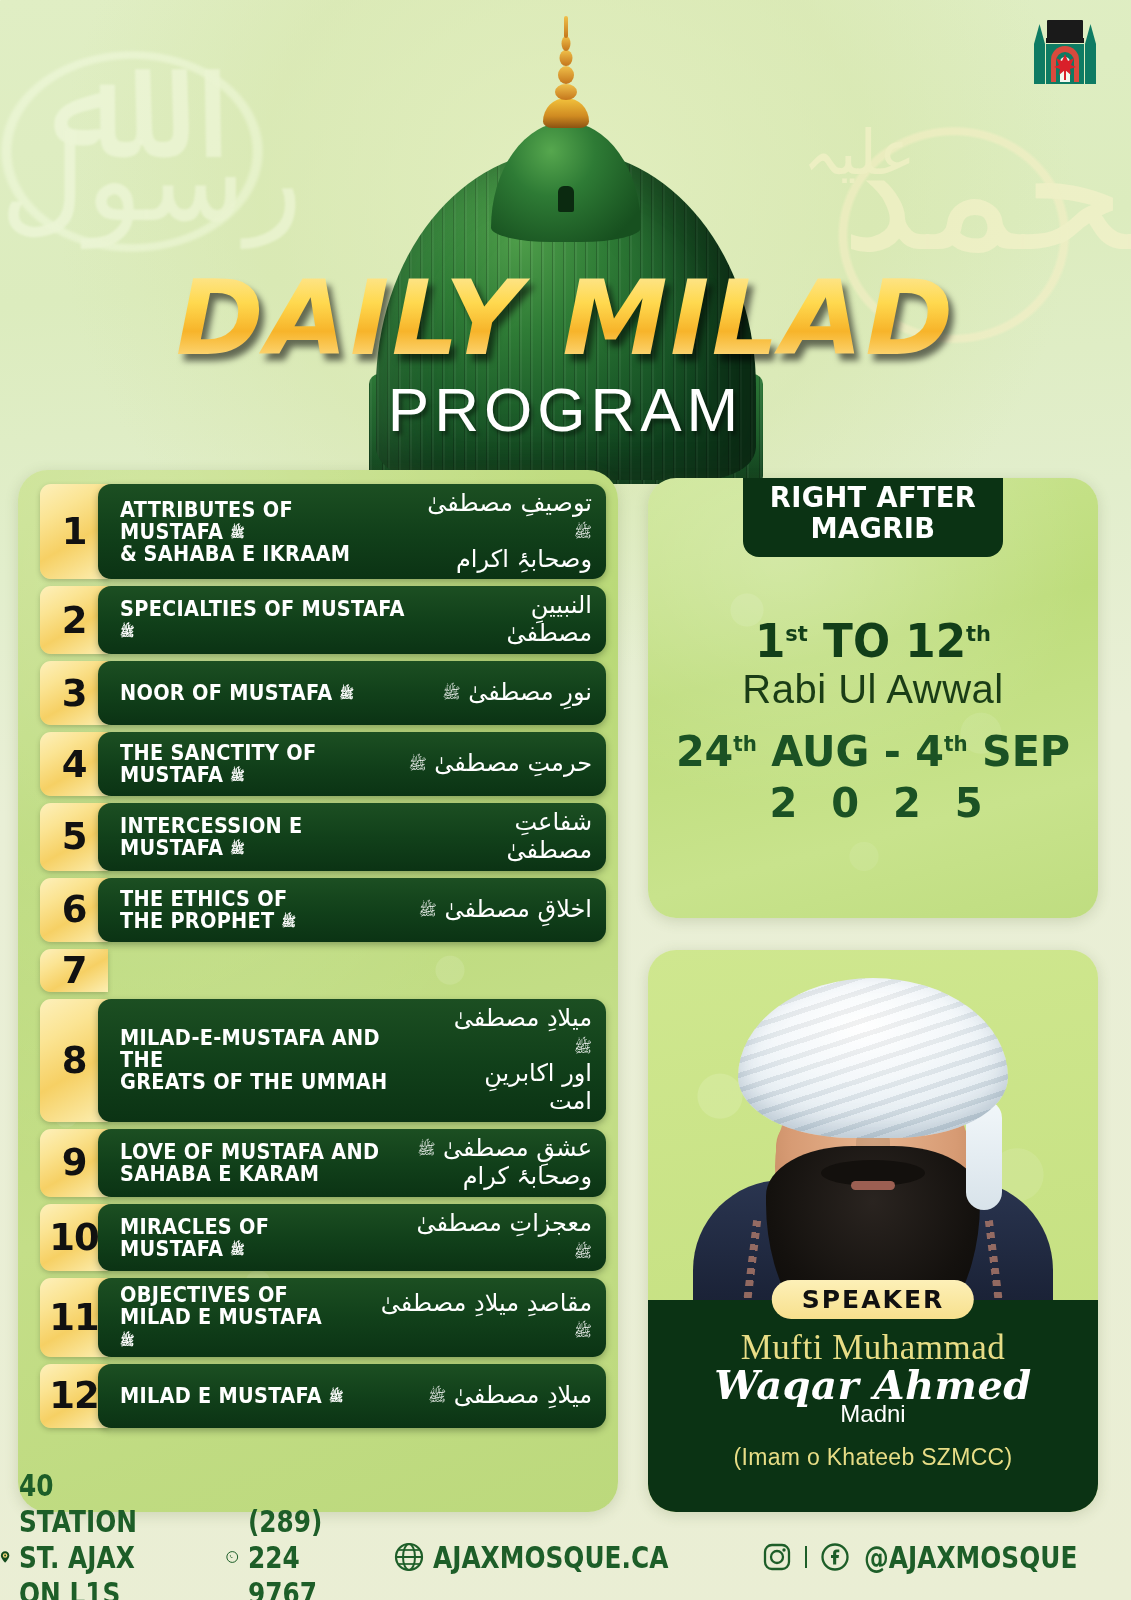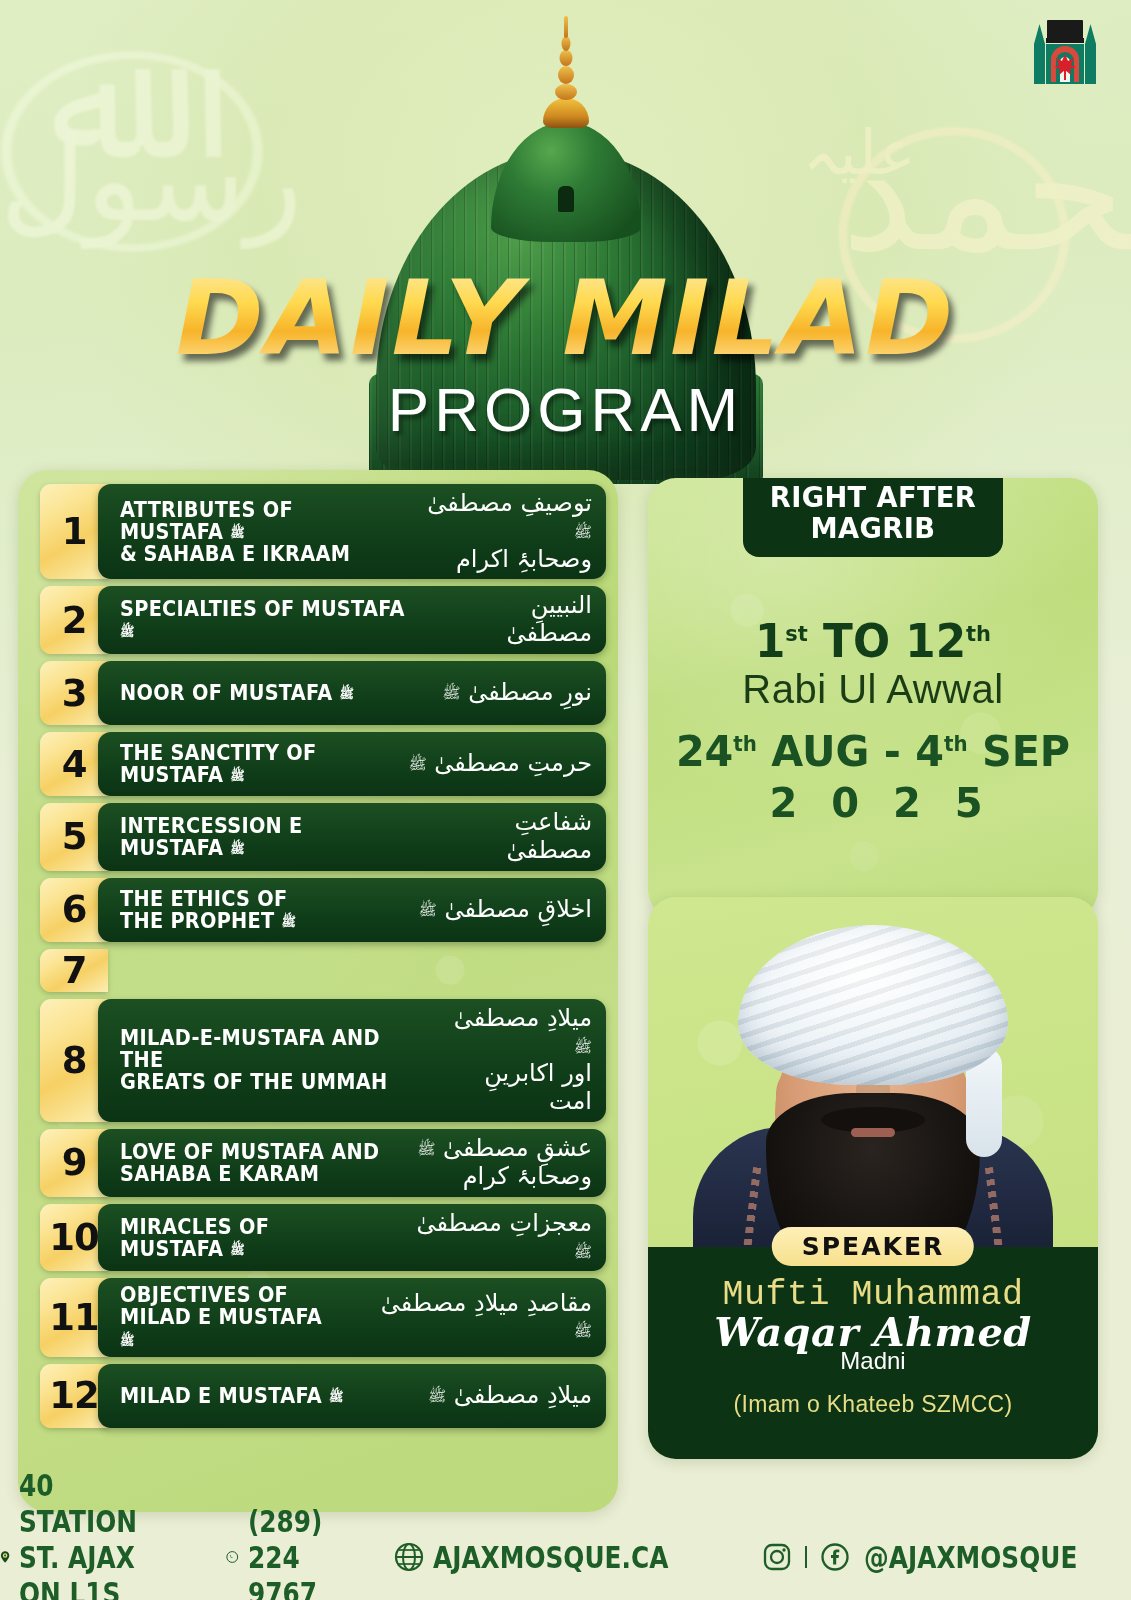--- a/index.html
+++ b/index.html
@@ -217,21 +217,21 @@
     transform:scaleX(.96);
   }
   .dt-line3 sup{ font-size:.48em; }
   .dt-line4{
     font-family:"DejaVu Sans", sans-serif; font-weight:700;
     font-size:40px; color:#1b5224; letter-spacing:10px; margin-top:10px; line-height:1;padding-left:16px;
   }
 
   
   #speaker-card{
-    position:absolute; left:648px; top:897px; width:450px; height:562px;
+    position:absolute; left:648px; top:950px; width:450px; height:562px;
     border-radius:28px; overflow:hidden;
     background:linear-gradient(170deg,#cfe78f,#c2de7c);
     box-shadow:0 3px 14px rgba(70,90,40,.18);
   }
   #speaker-card .bgtex{
     position:absolute; inset:0; opacity:.20;
     background-image:
       radial-gradient(circle at 16% 26%, rgba(255,255,255,.65) 0 22px, transparent 23px),
       radial-gradient(circle at 82% 40%, rgba(255,255,255,.5) 0 26px, transparent 27px),
       radial-gradient(circle at 50% 72%, rgba(255,255,255,.45) 0 20px, transparent 21px);
@@ -291,21 +291,21 @@
     background:#0b3314; padding-top:30px; text-align:center;
   }
   #speaker-badge{
     position:absolute; left:50%; transform:translateX(-50%); top:-20px;
     background:linear-gradient(180deg,#fdf0b8,#f7e08d);
     border-radius:22px; padding:5px 30px;
     font-family:"DejaVu Sans", sans-serif; font-weight:700;
     font-size:25px; color:#111; letter-spacing:2px;
   }
   #sp-pre{
-    font-family:Liberation Mono, monospace; font-weight:400;
+    font-family:Liberation Serif, serif; font-weight:400;
     font-size:35px; color:#e8dd86; letter-spacing:.5px; line-height:1.05;
   }
   #sp-name{
     font-family:"DejaVu Serif", serif; font-style:italic; font-weight:700;
     font-size:40px; color:#ffffff; line-height:1; margin-top:-2px;
     letter-spacing:.5px;
   }
   #sp-last{
     font-family:Liberation Sans, sans-serif; font-weight:400;
     font-size:24px; color:#ffffff; line-height:1.05; margin-top:-4px;

